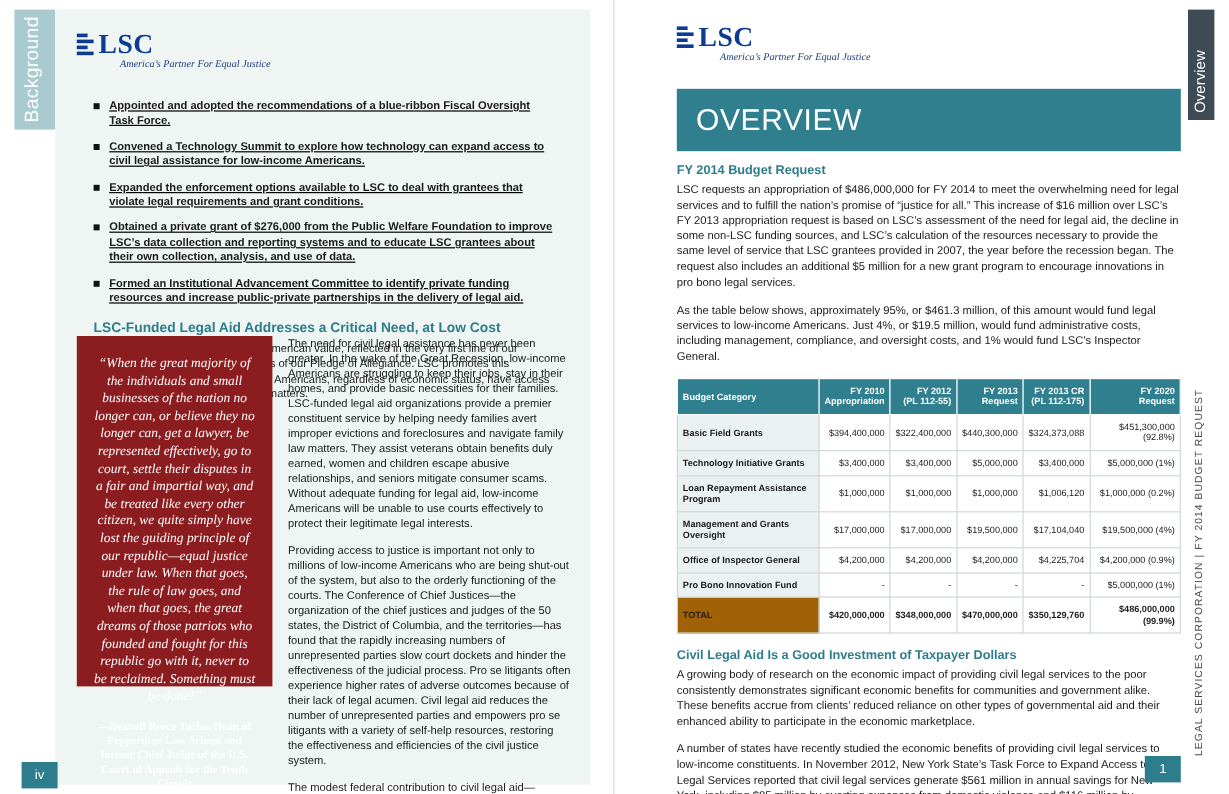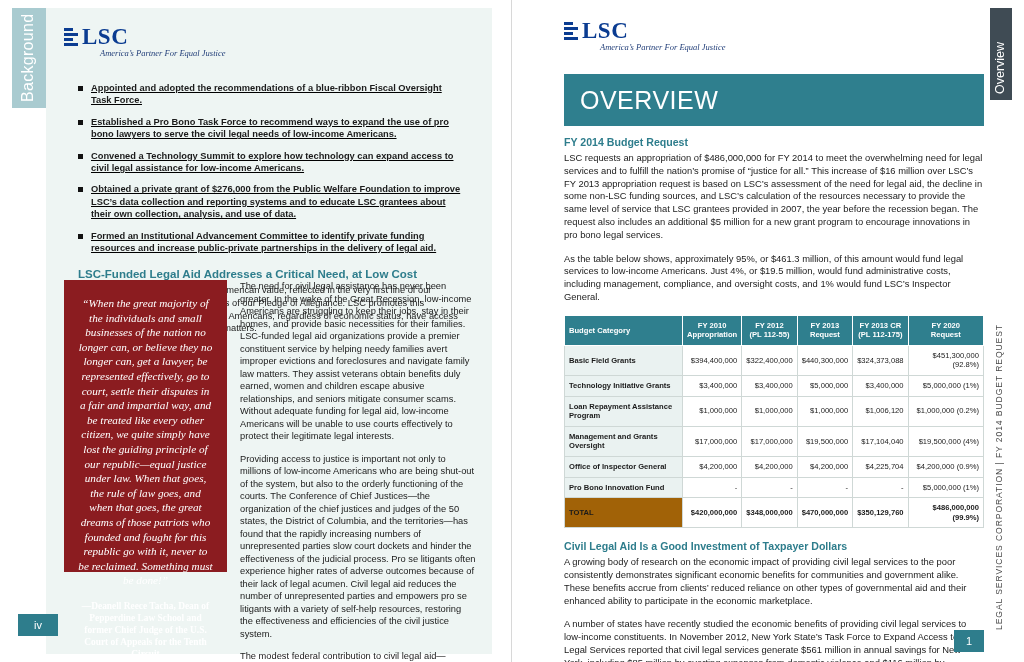--- a/index.html
+++ b/index.html
@@ -140,22 +140,22 @@
   .col-text {
     width: 236px;
     font-size: 9.3px;
     line-height: 12.5px;
     color: #1b1b1b;
   }
   .col-text p { margin: 0 0 10px 0; }
 
   .folio-left {
     position: absolute;
-    left: 18px; bottom: 26px;
-    width: 40px; height: 22px;
+    left: 18px; bottom: 5px;
+    width: 30px; height: 22px;
     background: #2e7d8c;
     color: #fff;
     font-size: 11px;
     display: flex; align-items: center; justify-content: center;
   }
 
   
   .gutter {
     position: absolute;
     left: 500px; top: 0;
@@ -248,21 +248,21 @@
     font-size: 7.6px;
   }
   table.budget th {
     background: #2f7f8e;
     color: #ffffff;
     font-size: 7.6px;
     font-weight: bold;
     padding: 5px 4px;
     border: 1px solid #ffffff;
     line-height: 9.5px;
-    text-align: center;
+    text-align: right;
   }
   table.budget th.first { text-align: left; }
   table.budget td {
     border: 1px solid #cfd8d6;
     padding: 5px 4px;
     line-height: 9.6px;
     text-align: right;
     color: #1b1b1b;
     background: #ffffff;
   }
@@ -306,22 +306,22 @@
             <i class="b2"></i>
             <i class="b3"></i>
             <i class="b4"></i>
         </span>
         <span class="lsc-word">LSC</span>
         <span class="lsc-tag">America’s Partner For Equal Justice</span>
       </div>
 
       <ul class="bullets">
         <li>Appointed and adopted the recommendations of a blue-ribbon Fiscal Oversight Task Force.</li>
-        <li>Established a Pro Bono Task Force to recommend ways to expand the use of pro bono lawyers to serve the civil legal needs of low-income Americans.</li>
         <li>Convened a Technology Summit to explore how technology can expand access to civil legal assistance for low-income Americans.</li>
+        <li>Expanded the enforcement options available to LSC to deal with grantees that violate legal requirements and grant conditions.</li>
         <li>Obtained a private grant of $276,000 from the Public Welfare Foundation to improve LSC’s data collection and reporting systems and to educate LSC grantees about their own collection, analysis, and use of data.</li>
         <li>Formed an Institutional Advancement Committee to identify private funding resources and increase public-private partnerships in the delivery of legal aid.</li>
       </ul>
 
       <div class="sec-head">LSC-Funded Legal Aid Addresses a Critical Need, at Low Cost</div>
       <div class="sec-body">Access to justice is a fundamental American value, reflected in the very first line of our Constitution and in the closing words of our Pledge of Allegiance. LSC promotes this democratic ideal by ensuring that all Americans, regardless of economic status, have access to high-quality legal counsel in civil matters.</div>
 
       <div class="cols">
         <div class="quote-box">
           <div>“When the great majority of the individuals and small businesses of the nation no longer can, or believe they no longer can, get a lawyer, be represented effectively, go to court, settle their disputes in a fair and impartial way, and be treated like every other citizen, we quite simply have lost the guiding principle of our republic—equal justice under law. When that goes, the rule of law goes, and when that goes, the great dreams of those patriots who founded and fought for this republic go with it, never to be reclaimed. Something must be done!”</div>

